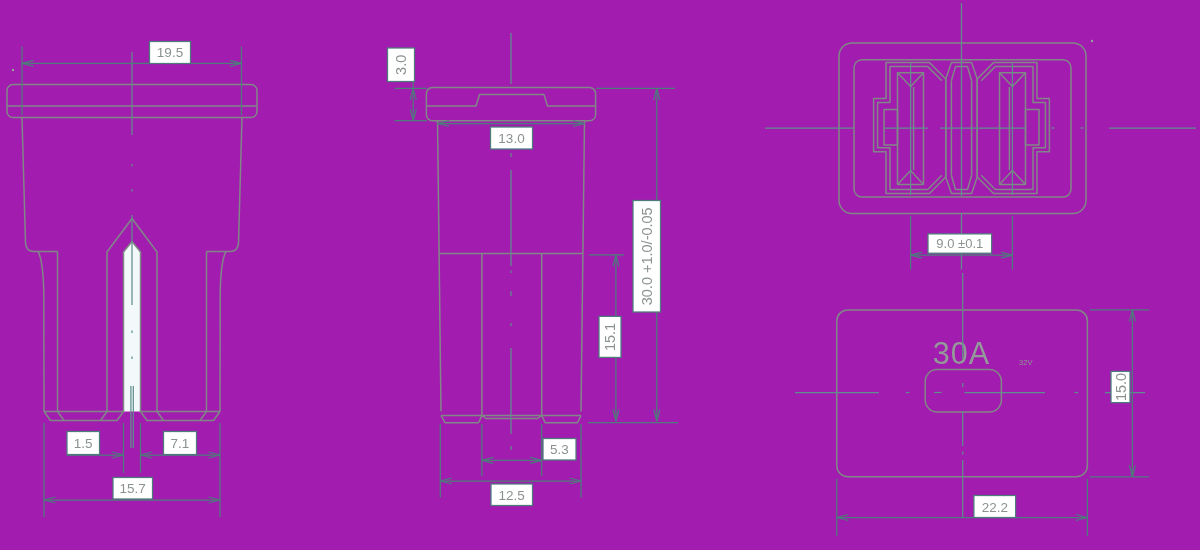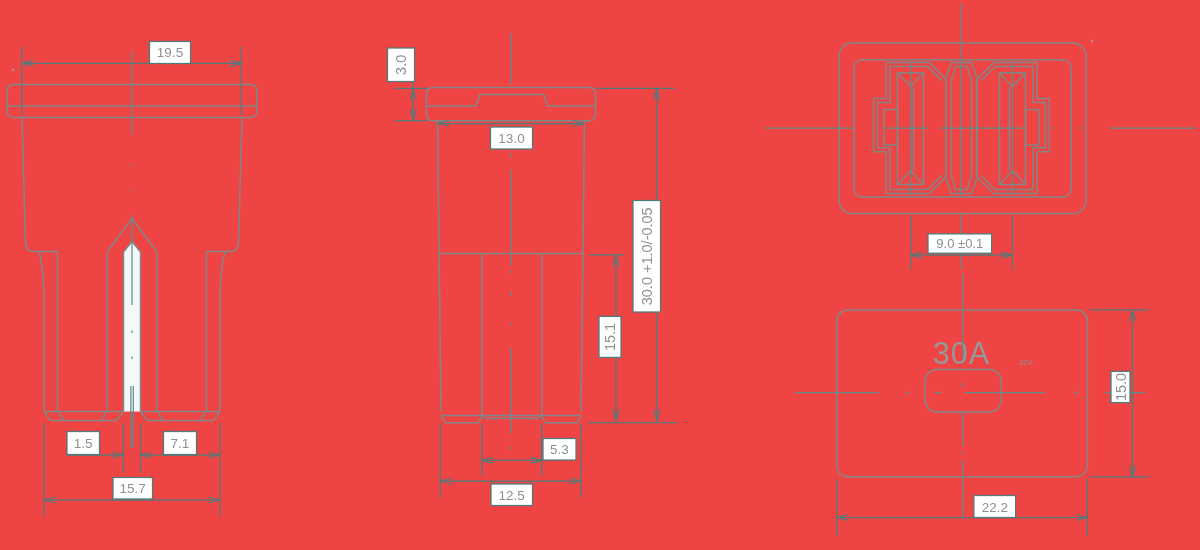--- a/index.html
+++ b/index.html
@@ -1,16 +1,16 @@
 <!DOCTYPE html>
 <html><head>
 <meta charset="utf-8">
 <style>
   html,body{margin:0;padding:0;background:#ffffff;}
-  .wrap{width:1200px;height:550px;position:relative;overflow:hidden;background:#ef4444;}
+  .wrap{width:1200px;height:550px;position:relative;overflow:hidden;background:#a21caf;}
   text{font-family:"Liberation Sans",sans-serif;}
 </style>
 </head>
 <body>
 <div class="wrap">
 <svg width="1200" height="550" viewBox="0 0 1200 550">
 <defs>
 <g id="arrR" stroke="#4d7c7c" stroke-width="1.25" fill="none">
   <path d="M0,0 L-13,-3.8 M0,0 L-13,3.8"></path>
 </g>

